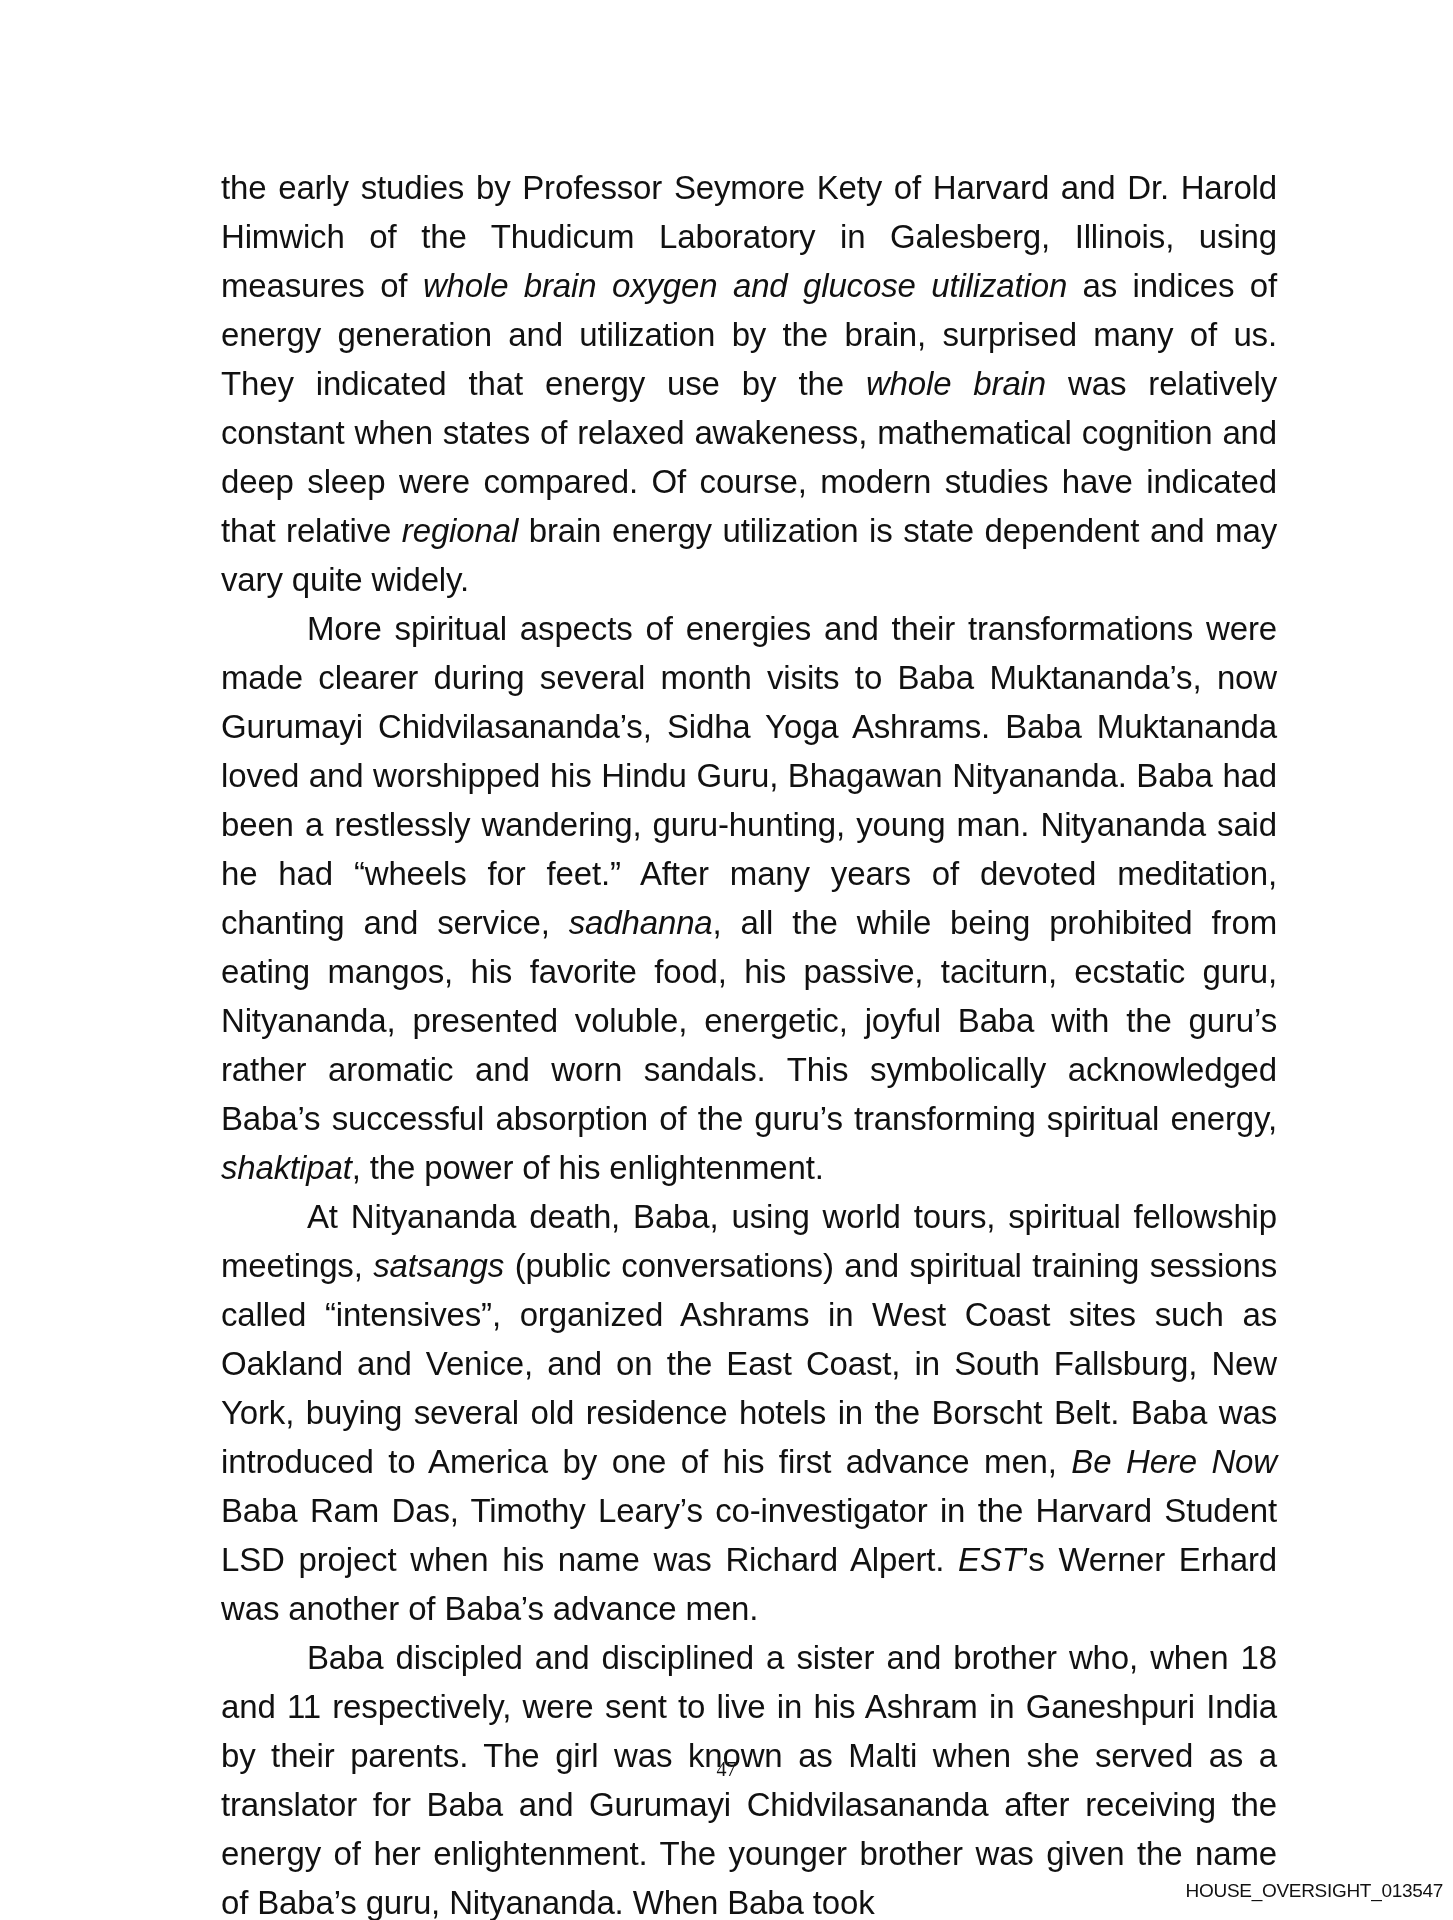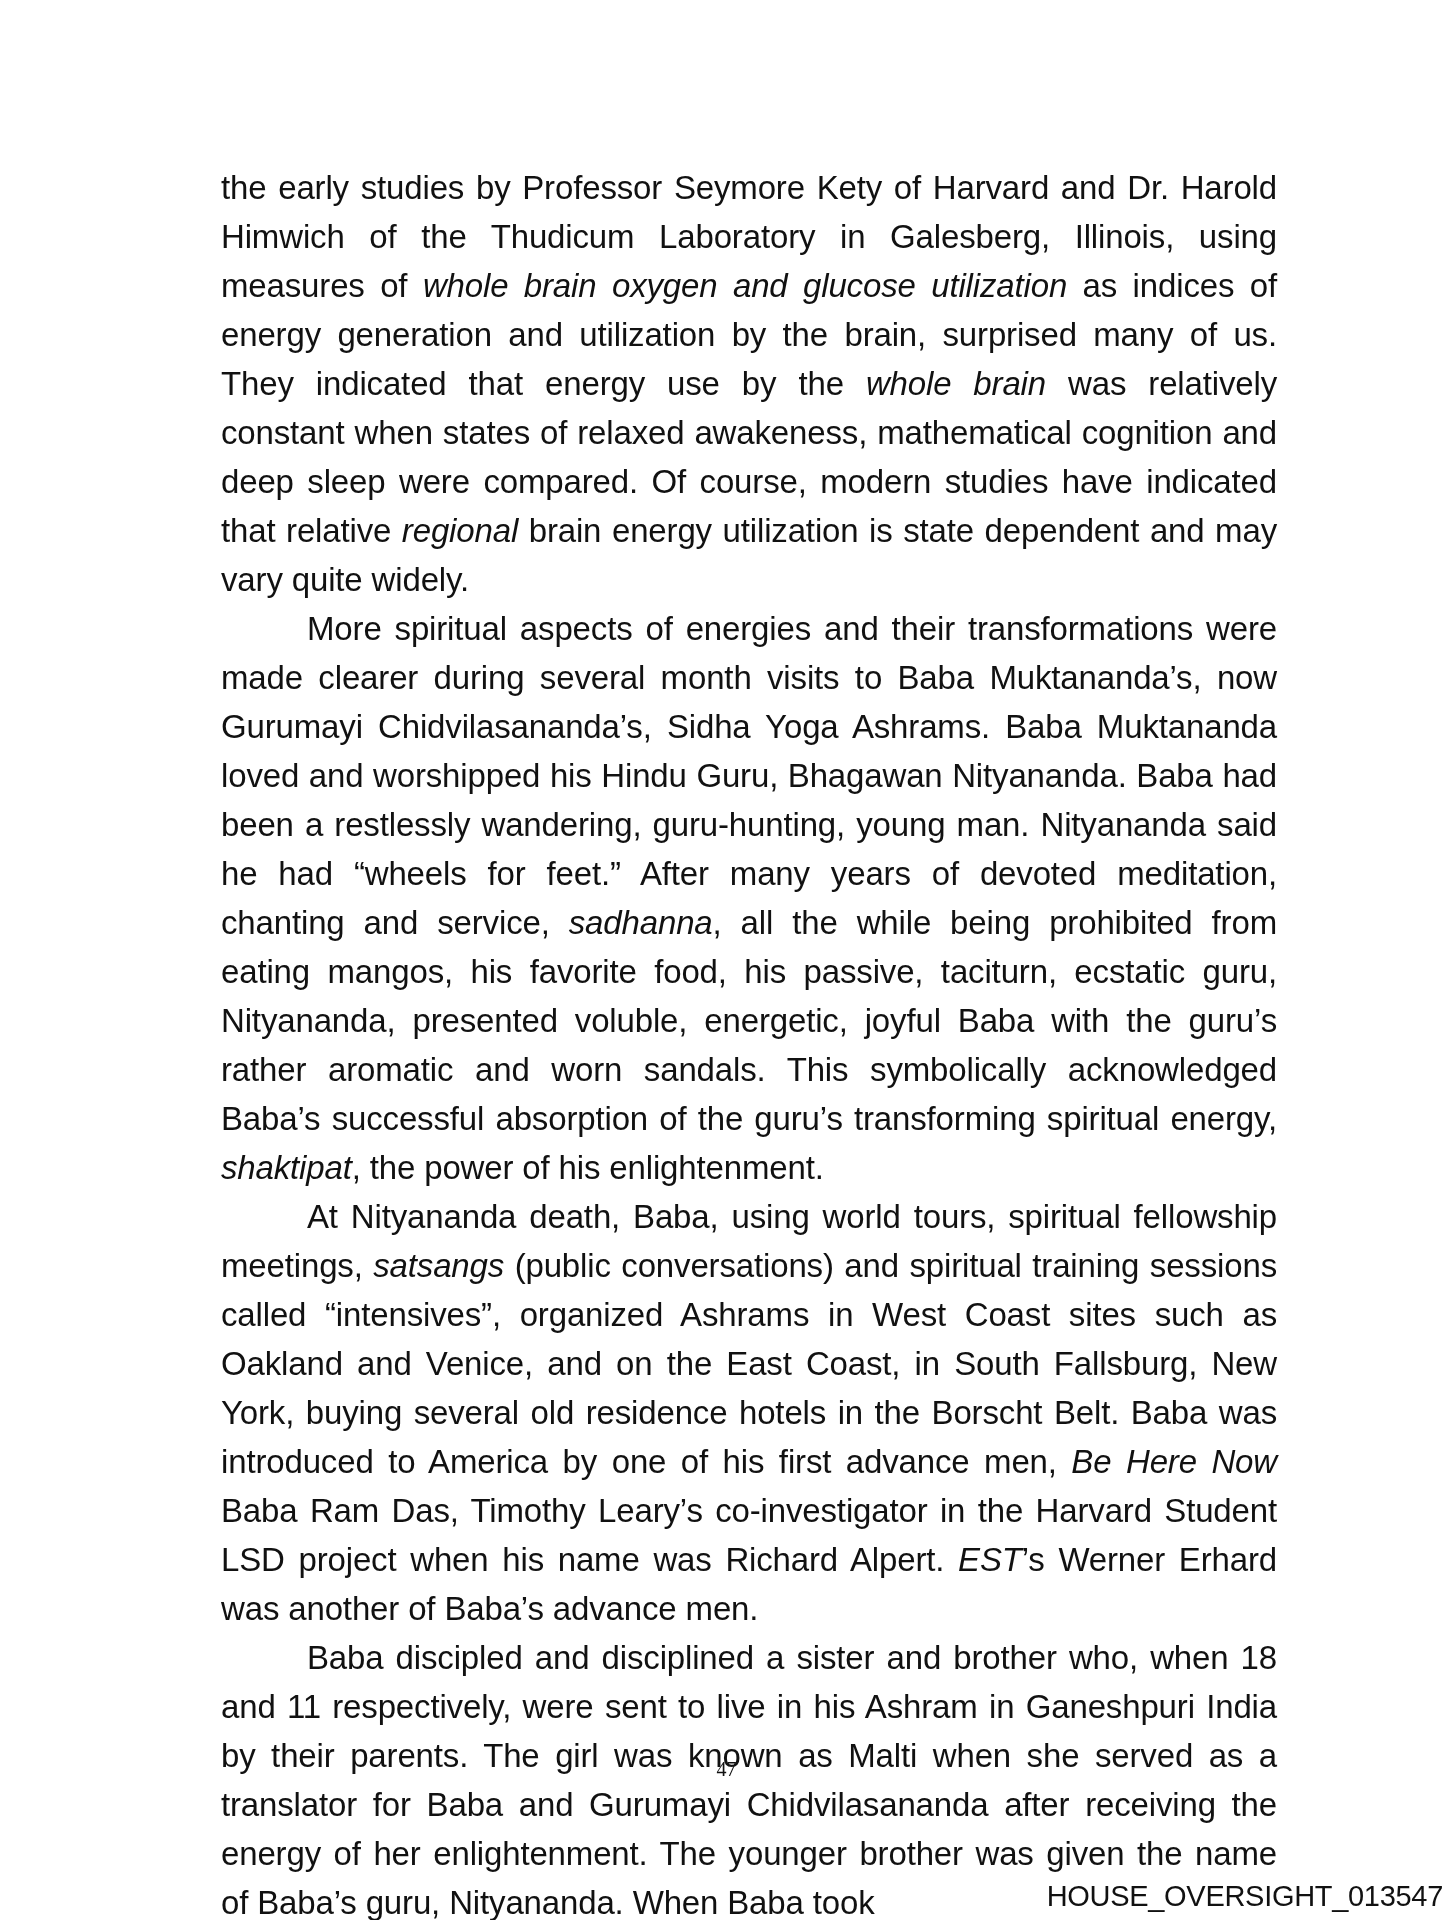--- a/index.html
+++ b/index.html
@@ -25,21 +25,21 @@
     top: 1758px;
     text-align: center;
     font-family: "Liberation Serif", serif;
     font-size: 20px;
   }
   .bates {
     position: absolute;
     right: 10px;
     top: 1880px;
     font-family: "Liberation Sans", sans-serif;
-    font-size: 29px;
+    font-size: 19px;
     letter-spacing: -0.3px;
     margin-left: 31px;
   }
 </style>
 </head>
 <body>
 
 <div class="page">
   <div class="body-text" id="body-text">
     <p><span>the early studies by Professor Seymore Kety of Harvard and Dr. Harold Himwich of the Thudicum Laboratory in Galesberg, Illinois, using measures of </span><em>whole brain oxygen and glucose utilization</em><span> as indices of energy generation and utilization by the brain, surprised many of us. They indicated that energy use by the </span><em>whole brain</em><span> was relatively constant when states of relaxed awakeness, mathematical cognition and deep sleep were compared. Of course, modern studies have indicated that relative </span><em>regional</em><span> brain energy utilization is state dependent and may vary quite widely.</span></p>

